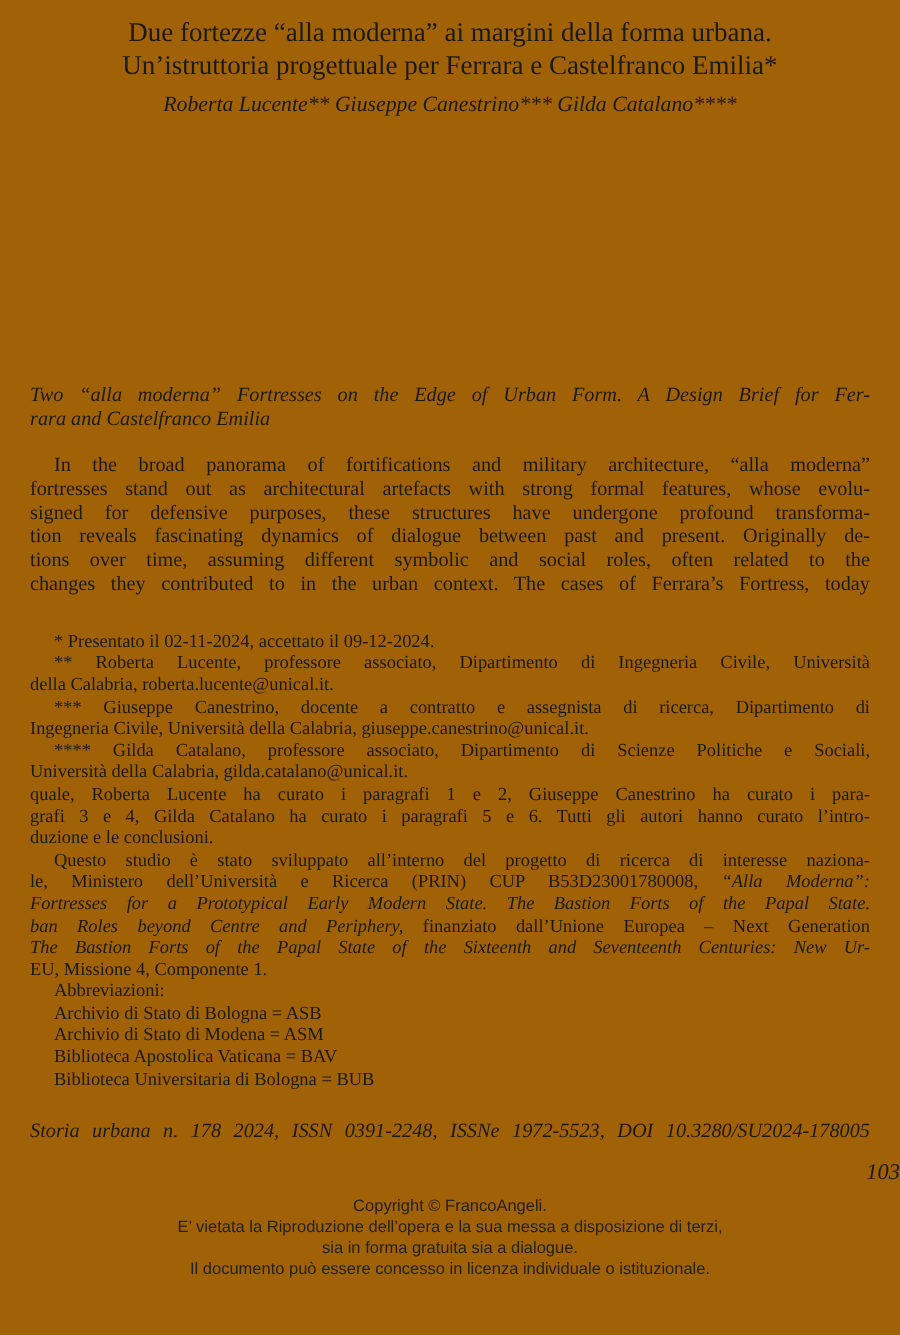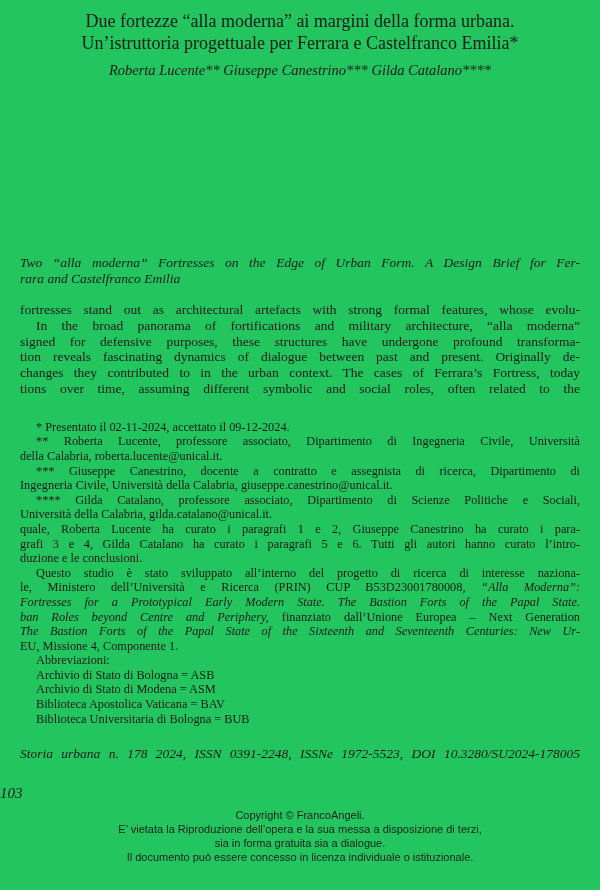--- a/index.html
+++ b/index.html
@@ -5,21 +5,21 @@
   html, body {
     margin: 0;
     padding: 0;
     background: #ffffff;
   }
   .page {
     position: relative;
     width: 600px;
     height: 890px;
     margin: 0;
-    background: #22c55e;
+    background: #a16207;
     overflow: hidden;
     font-family: "Liberation Serif", serif;
     color: #1a1a1a;
     box-sizing: border-box;
   }
   .content {
     margin: 0 20px;
     width: 560px;
   }
   .line { min-height: 1em; }
@@ -65,22 +65,22 @@
   .journal-line {
     margin: 20px 20px 0 20px;
     font-style: italic;
     font-size: 13.5px;
     line-height: 16px;
     text-align: justify;
     text-align-last: justify;
     text-justify: inter-word;
   }
   .page-number {
-    margin-top: 22px;
-    text-align: left;
+    margin-top: 11px;
+    text-align: right;
     font-style: italic;
     font-size: 15px;
     line-height: 18px;
   }
   .copyright {
     margin: 6px 20px 0 20px;
     text-align: center;
     font-family: "Liberation Sans", sans-serif;
     font-size: 11px;
     line-height: 14px;
@@ -99,26 +99,26 @@
 
   <div class="authors">Roberta Lucente** Giuseppe Canestrino*** Gilda Catalano****</div>
 
   <div class="content">
     <section class="abs-title">
         <div class="line just it">Two “alla moderna” Fortresses on the Edge of Urban Form. A Design Brief for Fer-</div>
         <div class="line it">rara and Castelfranco Emilia</div>
       </section>
 
     <section class="abs-body">
+        <div class="line just ind">In the broad panorama of fortifications and military architecture, “alla moderna”</div>
         <div class="line just">fortresses stand out as architectural artefacts with strong formal features, whose evolu-</div>
-        <div class="line just ind">In the broad panorama of fortifications and military architecture, “alla moderna”</div>
         <div class="line just">signed for defensive purposes, these structures have undergone profound transforma-</div>
         <div class="line just">tion reveals fascinating dynamics of dialogue between past and present. Originally de-</div>
+        <div class="line just">tions over time, assuming different symbolic and social roles, often related to the</div>
         <div class="line just">changes they contributed to in the urban context. The cases of Ferrara’s Fortress, today</div>
-        <div class="line just">tions over time, assuming different symbolic and social roles, often related to the</div>
       </section>
 
     <section class="footnotes">
         <div class="line ind">* Presentato il 02-11-2024, accettato il 09-12-2024.</div>
         <div class="line just ind">** Roberta Lucente, professore associato, Dipartimento di Ingegneria Civile, Università</div>
         <div class="line">della Calabria, roberta.lucente@unical.it.</div>
         <div class="line just ind">*** Giuseppe Canestrino, docente a contratto e assegnista di ricerca, Dipartimento di</div>
         <div class="line">Ingegneria Civile, Università della Calabria, giuseppe.canestrino@unical.it.</div>
         <div class="line just ind">**** Gilda Catalano, professore associato, Dipartimento di Scienze Politiche e Sociali,</div>
         <div class="line">Università della Calabria, gilda.catalano@unical.it.</div>

